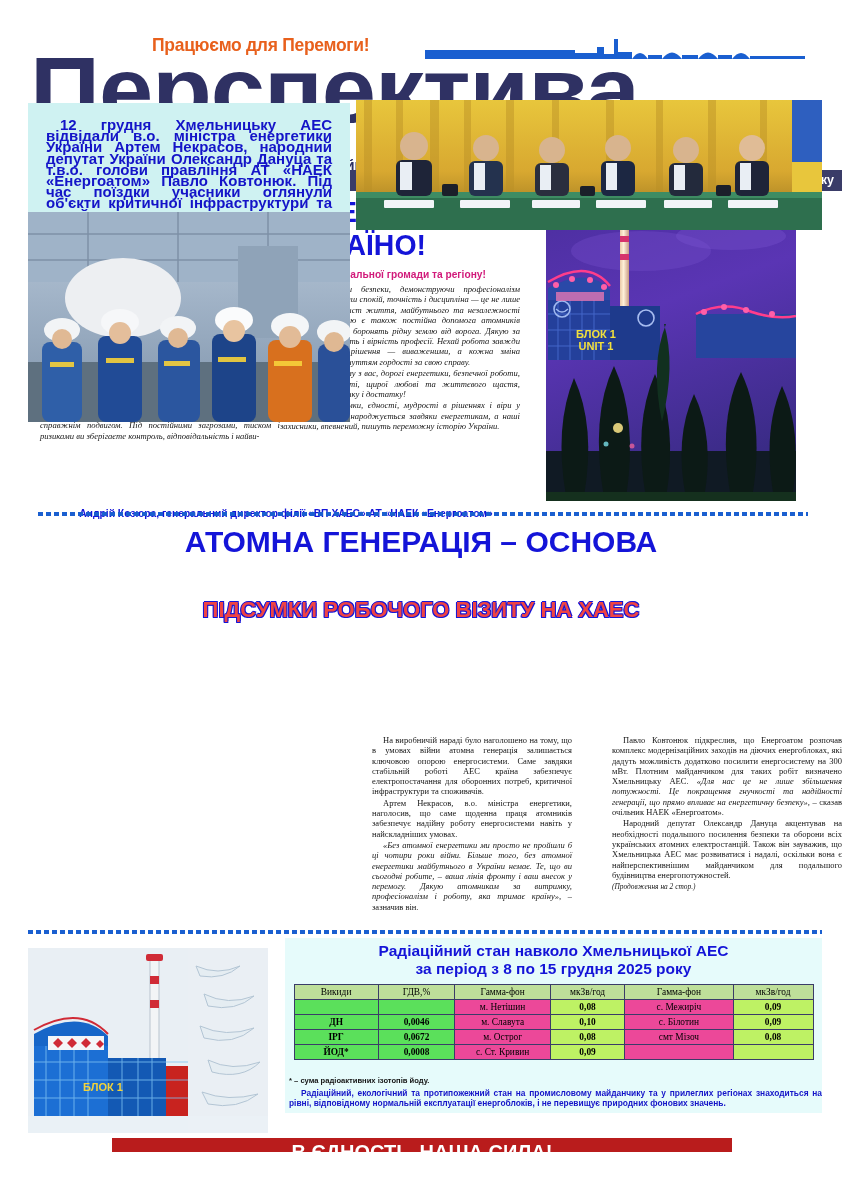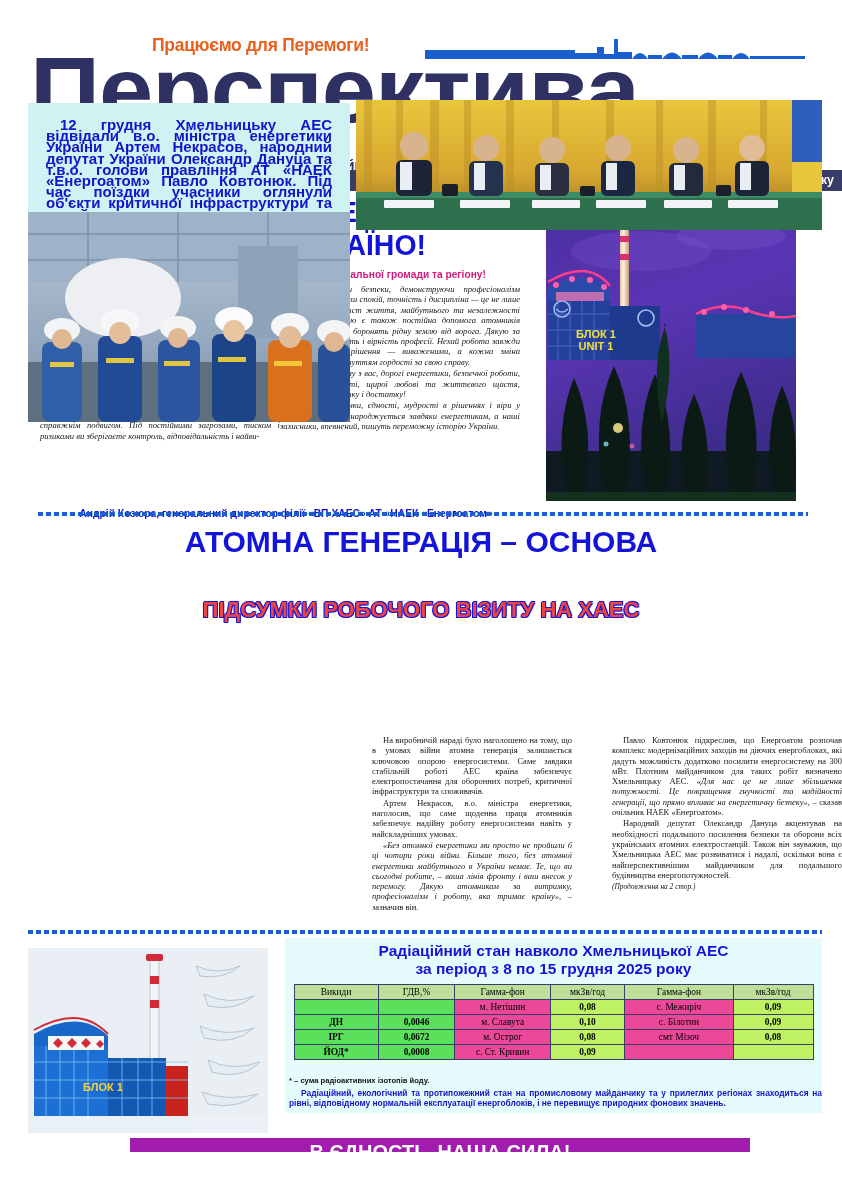--- a/index.html
+++ b/index.html
@@ -102,21 +102,21 @@
   .c-lt{background:#ec4899;}
   .c-cy{background:#bef264;font-weight:bold;}
   .b{font-weight:bold;}
   .note{margin:16px 0 0 4px;font-size:7.6px;font-weight:bold;color:#141414;
         font-family:"Liberation Sans Narrow","Liberation Sans",sans-serif;}
   .radnote{margin:3px 0 4px 4px;font-size:8.4px;line-height:10.4px;font-weight:bold;color:#1414C8;
         text-align:justify;text-indent:12px;font-family:"Liberation Sans Narrow","Liberation Sans",sans-serif;}
 
   .photoC{position:absolute;left:28px;top:948px;width:240px;height:185px;overflow:hidden;background:#dfe9f2;}
 
-  .footer{position:absolute;left:130px;top:1138px;width:620px;height:14px;background:#a21caf;}
+  .footer{position:absolute;left:112px;top:1138px;width:620px;height:14px;background:#b91c1c;}
   .footer span{display:block;text-align:center;color:#fff;font-size:20px;line-height:28px;font-weight:bold;
         font-family:"Liberation Sans Narrow","Liberation Sans",sans-serif;}
   .clear{clear:both;}
 </style>
 </head>
 <body>
 
 <div class="page">
 
   <div class="masthead">

